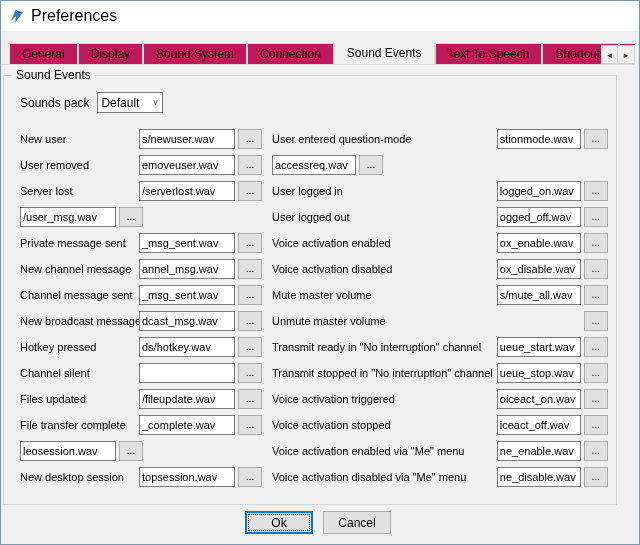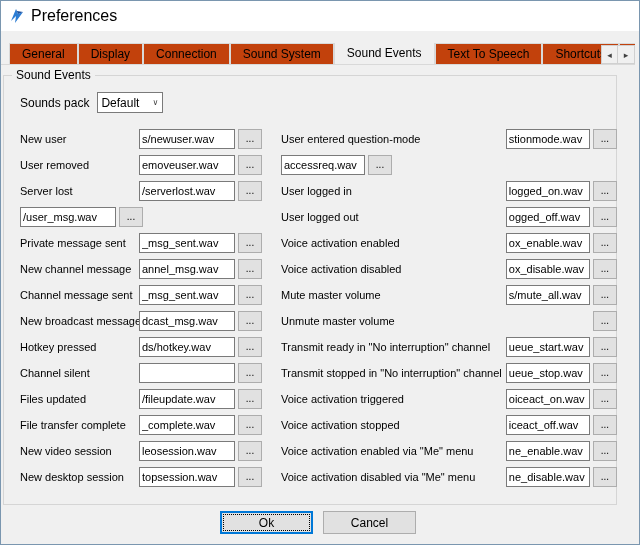--- a/index.html
+++ b/index.html
@@ -15,21 +15,21 @@
     height:30px; background:#ffffff; display:flex; align-items:center;
     padding-left:8px; gap:6px;
   }
   .titlebar .app-icon { width:16px; height:16px; flex:0 0 16px; }
   .titlebar .title-text { font-size:16px; color:#000; }
 
   
   .tab-area { position:relative; margin:12px 4px 0 8px; }
   .tab-bar { display:flex; align-items:flex-end; overflow:hidden; padding-right:34px; position:relative; z-index:2; }
   .tab {
-    background:#c2410c; border:1px solid #d9d9d9; border-bottom:none;
+    background:#be185d; border:1px solid #d9d9d9; border-bottom:none;
     padding:3px 12px 3px 12px; white-space:nowrap; cursor:default;
     margin-right:0; font-size:12px; height:21px;
   }
   .tab.active {
     height:25px; padding-top:5px; margin-top:-4px; position:relative;
     border:1px solid #d9d9d9; border-bottom:1px solid #f0f0f0;
     margin-bottom:-1px; z-index:3; background:#f0f0f0;
   }
   .tab-scrollers { position:absolute; right:0; top:2px; display:flex; z-index:4; }
   .tab-scroller {
@@ -55,21 +55,21 @@
   }
 
   .sounds-pack-row { display:flex; align-items:center; gap:8px; margin-bottom:16px; }
   .combo {
     width:66px; height:21px; border:1px solid #7a7a7a; background:#ffffff;
     display:flex; align-items:center; padding:0 3px; cursor:default;
   }
   .combo .combo-value { flex:1; font-size:12px; }
   .combo .combo-arrow { font-size:8px; color:#444; padding-right:1px; }
 
-  .columns { display:flex; gap:19px; }
+  .columns { display:flex; gap:10px; }
   .col-left { width:242px; flex:0 0 242px; }
   .col-right { flex:1; }
 
   .event-row { display:flex; align-items:center; height:20px; margin-bottom:6px; }
   .event-label {
     flex:1; font-size:11px; white-space:nowrap; overflow:hidden; padding-right:4px;
   }
   .event-input {
     height:20px; border:1px solid #7a7a7a; background:#ffffff;
     font-family:"Liberation Sans","DejaVu Sans",sans-serif; font-size:11px;
@@ -78,21 +78,21 @@
   .col-left .event-input { width:96px; }
   .col-right .event-input { width:84px; }
   .browse-btn {
     width:24px; height:20px; margin-left:3px; flex:0 0 24px;
     background:#e1e1e1; border:1px solid #adadad; font-size:10px; line-height:1;
     cursor:default; font-family:"Liberation Sans","DejaVu Sans",sans-serif;
   }
 
   .footer { position:absolute; bottom:10px; left:0; right:0; display:flex; justify-content:center; gap:10px; }
   .btn {
-    width:93px; height:23px; background:#e1e1e1; border:1px solid #adadad;
+    width:68px; height:23px; background:#e1e1e1; border:1px solid #adadad;
     font-family:"Liberation Sans","DejaVu Sans",sans-serif; font-size:12px; cursor:default;
   }
   .btn.default {
     border:1px solid #0078d7; box-shadow:inset 0 0 0 1px #0078d7;
     outline:1px dotted #000; outline-offset:-4px;
   }
 </style>
 </head>
 <body>
 
@@ -105,22 +105,22 @@
         <polygon points="7,1 9,6 14,4 8,3" fill="#1b4e9b"></polygon>
       </svg>
     </span>
     <span class="title-text">Preferences</span>
   </div>
 
   <div class="tab-area">
     <div class="tab-bar">
         <div class="tab">General</div>
         <div class="tab">Display</div>
+        <div class="tab">Sound System</div>
         <div class="tab">Connection</div>
-        <div class="tab">Sound System</div>
         <div class="tab active">Sound Events</div>
         <div class="tab">Text To Speech</div>
         <div class="tab">Shortcuts</div>
         <div class="tab">Video</div>
       </div>
     <div class="tab-scrollers">
       <div class="tab-scroller">◂</div>
       <div class="tab-scroller">▸</div>
     </div>
   </div>
@@ -193,21 +193,20 @@
               <span class="event-label">Files updated</span>
               <input class="event-input" type="text" value="/fileupdate.wav" style="">
               <button class="browse-btn">...</button>
             </div>
             <div class="event-row">
               <span class="event-label">File transfer complete</span>
               <input class="event-input" type="text" value="_complete.wav" style="">
               <button class="browse-btn">...</button>
             </div>
             <div class="event-row">
-              <span class="event-label">New video session</span>
               <input class="event-input" type="text" value="leosession.wav" style="">
               <button class="browse-btn">...</button>
             </div>
             <div class="event-row">
               <span class="event-label">New desktop session</span>
               <input class="event-input" type="text" value="topsession.wav" style="">
               <button class="browse-btn">...</button>
             </div>
           </div>
         <div class="col-right">

